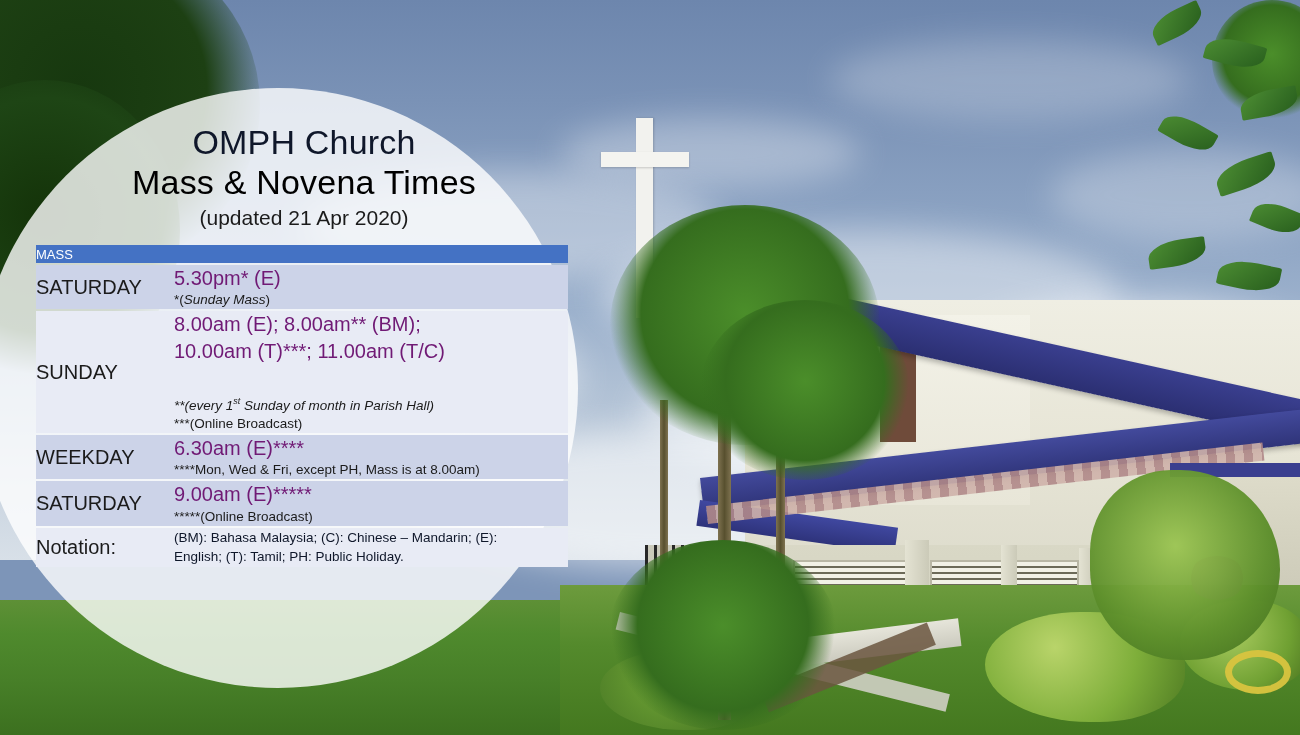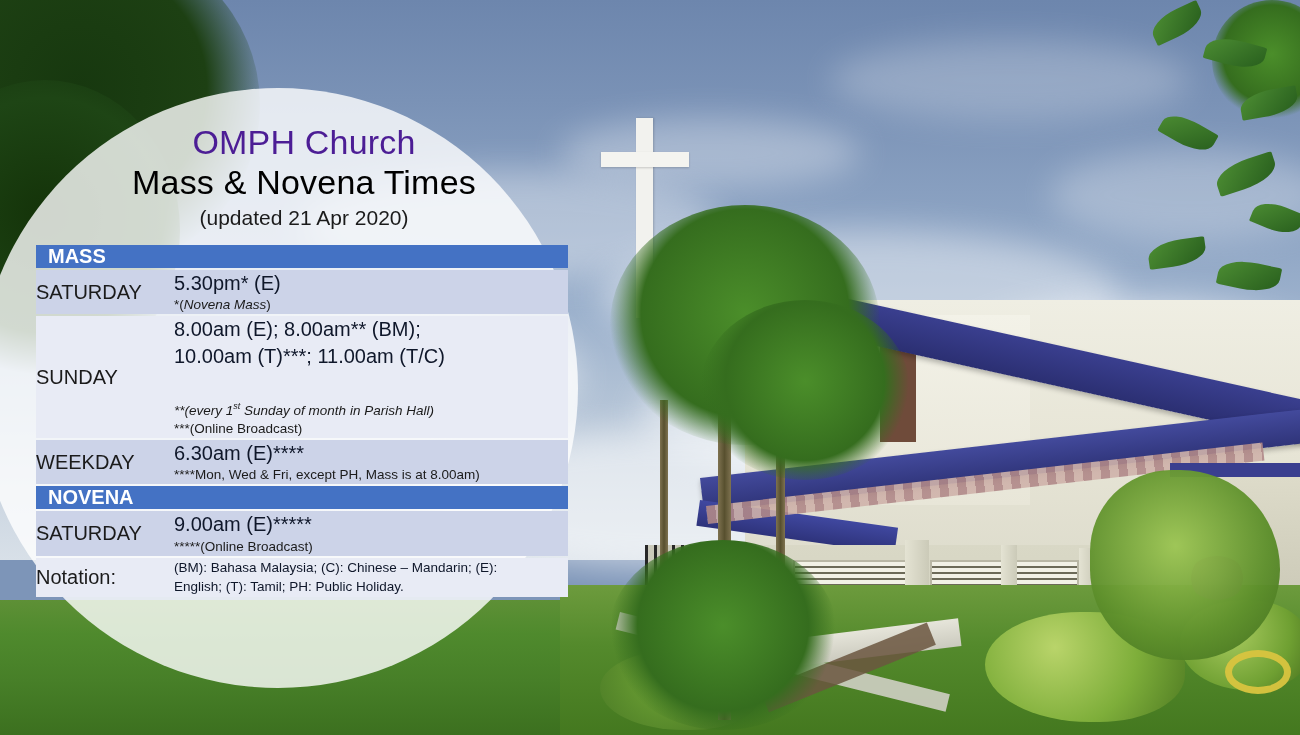--- a/index.html
+++ b/index.html
@@ -176,42 +176,42 @@
   .circle{
     position:absolute;
     left:-22px;top:88px;
     width:600px;height:600px;
     border-radius:50%;
     background:rgba(255,255,255,.80);
   }
 
   
   .titles{position:absolute;left:36px;top:122px;width:536px;text-align:center;}
-  .title-1{font-size:34px;color:#4c1d95;letter-spacing:.2px;line-height:1.18;text-align:center;}
+  .title-1{font-size:34px;color:#0f172a;letter-spacing:.2px;line-height:1.18;text-align:center;}
   .title-2{font-size:34px;color:#000000;letter-spacing:.2px;line-height:1.18;}
   .title-3{font-size:21px;color:#1b1b1b;line-height:1.35;margin-top:2px;}
 
   
   .tbl{
     position:absolute;left:36px;top:243px;width:532px;
     border-collapse:separate;border-spacing:0 2px;
     table-layout:fixed;
   }
   .tbl td{vertical-align:middle;padding:0;}
   .c-label{width:136px;padding:3px 0 3px 10px;}
   .c-val{width:394px;padding:3px 8px 4px 10px;}
   .sep{width:2px;background:transparent;padding:0;}
 
   tr.rhead td{background:#4472C4;}
-  tr.rhead .c-label span{color:#fff;font-weight:bold;font-size:20px;padding-left:12px;}
+  tr.rhead .c-label span{color:#fff;font-weight:normal;font-size:13px;}
   tr.rdark td{background:#ccd3e8;}
   tr.rlight td{background:#e8ebf5;}
 
   .lbl{font-size:20px;color:#1b1b1b;}
-  .big{font-size:20px;color:#0f172a;line-height:1.32;display:block;}
+  .big{font-size:20px;color:#701a75;line-height:1.32;display:block;}
   .note{font-size:13.5px;color:#1b1b1b;line-height:1.34;display:block;}
   .note-i{font-size:13.5px;color:#1b1b1b;line-height:1.34;display:block;font-style:italic;margin-top:31px;}
   .note-i sup{font-size:9px;vertical-align:super;}
   .notation{font-size:13.5px;color:#0f172a;line-height:1.45;display:block;}
   .r-empty{height:100%;}
 </style>
 </head>
 <body>
 
 <div id="slide">
@@ -305,21 +305,21 @@
         </td>
       </tr>
 
       <tr class="rdark">
         <td class="c-label">
           <span class="lbl">SATURDAY</span>
         </td>
         <td class="sep"></td>
         <td class="c-val">
           <span class="big">5.30pm* (E)</span>
-          <span class="note"><span>*(</span><i>Novena Mass</i><span>)</span></span>
+          <span class="note"><span>*(</span><i>Sunday Mass</i><span>)</span></span>
         </td>
       </tr>
 
       <tr class="rlight">
         <td class="c-label">
           <span class="lbl">SUNDAY</span>
         </td>
         <td class="sep"></td>
         <td class="c-val">
           <span class="big">8.00am (E); 8.00am** (BM);</span>
@@ -333,29 +333,20 @@
         <td class="c-label">
           <span class="lbl">WEEKDAY</span>
         </td>
         <td class="sep"></td>
         <td class="c-val">
           <span class="big">6.30am (E)****</span>
           <span class="note">****Mon, Wed &amp; Fri, except PH, Mass is at 8.00am)</span>
         </td>
       </tr>
 
-      <tr class="rhead">
-        <td class="c-label">
-          <span>NOVENA</span>
-        </td>
-        <td class="sep"></td>
-        <td class="c-val">
-          <span class="r-empty">&nbsp;</span>
-        </td>
-      </tr>
 
       <tr class="rdark">
         <td class="c-label">
           <span class="lbl">SATURDAY</span>
         </td>
         <td class="sep"></td>
         <td class="c-val">
           <span class="big">9.00am (E)*****</span>
           <span class="note">*****(Online Broadcast)</span>
         </td>

